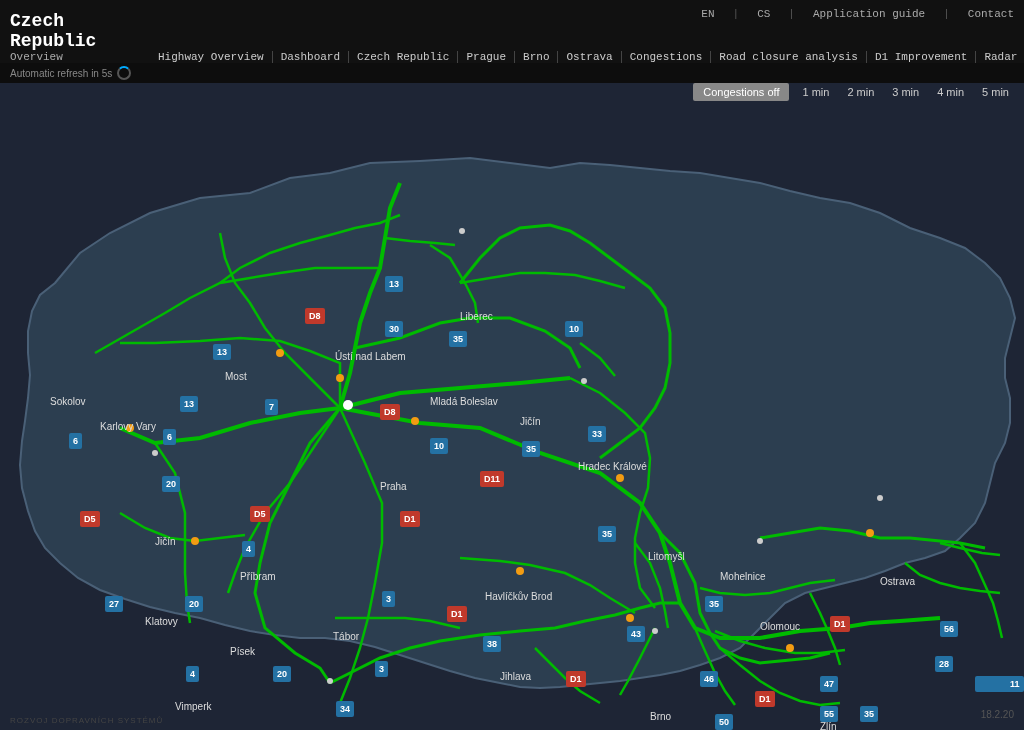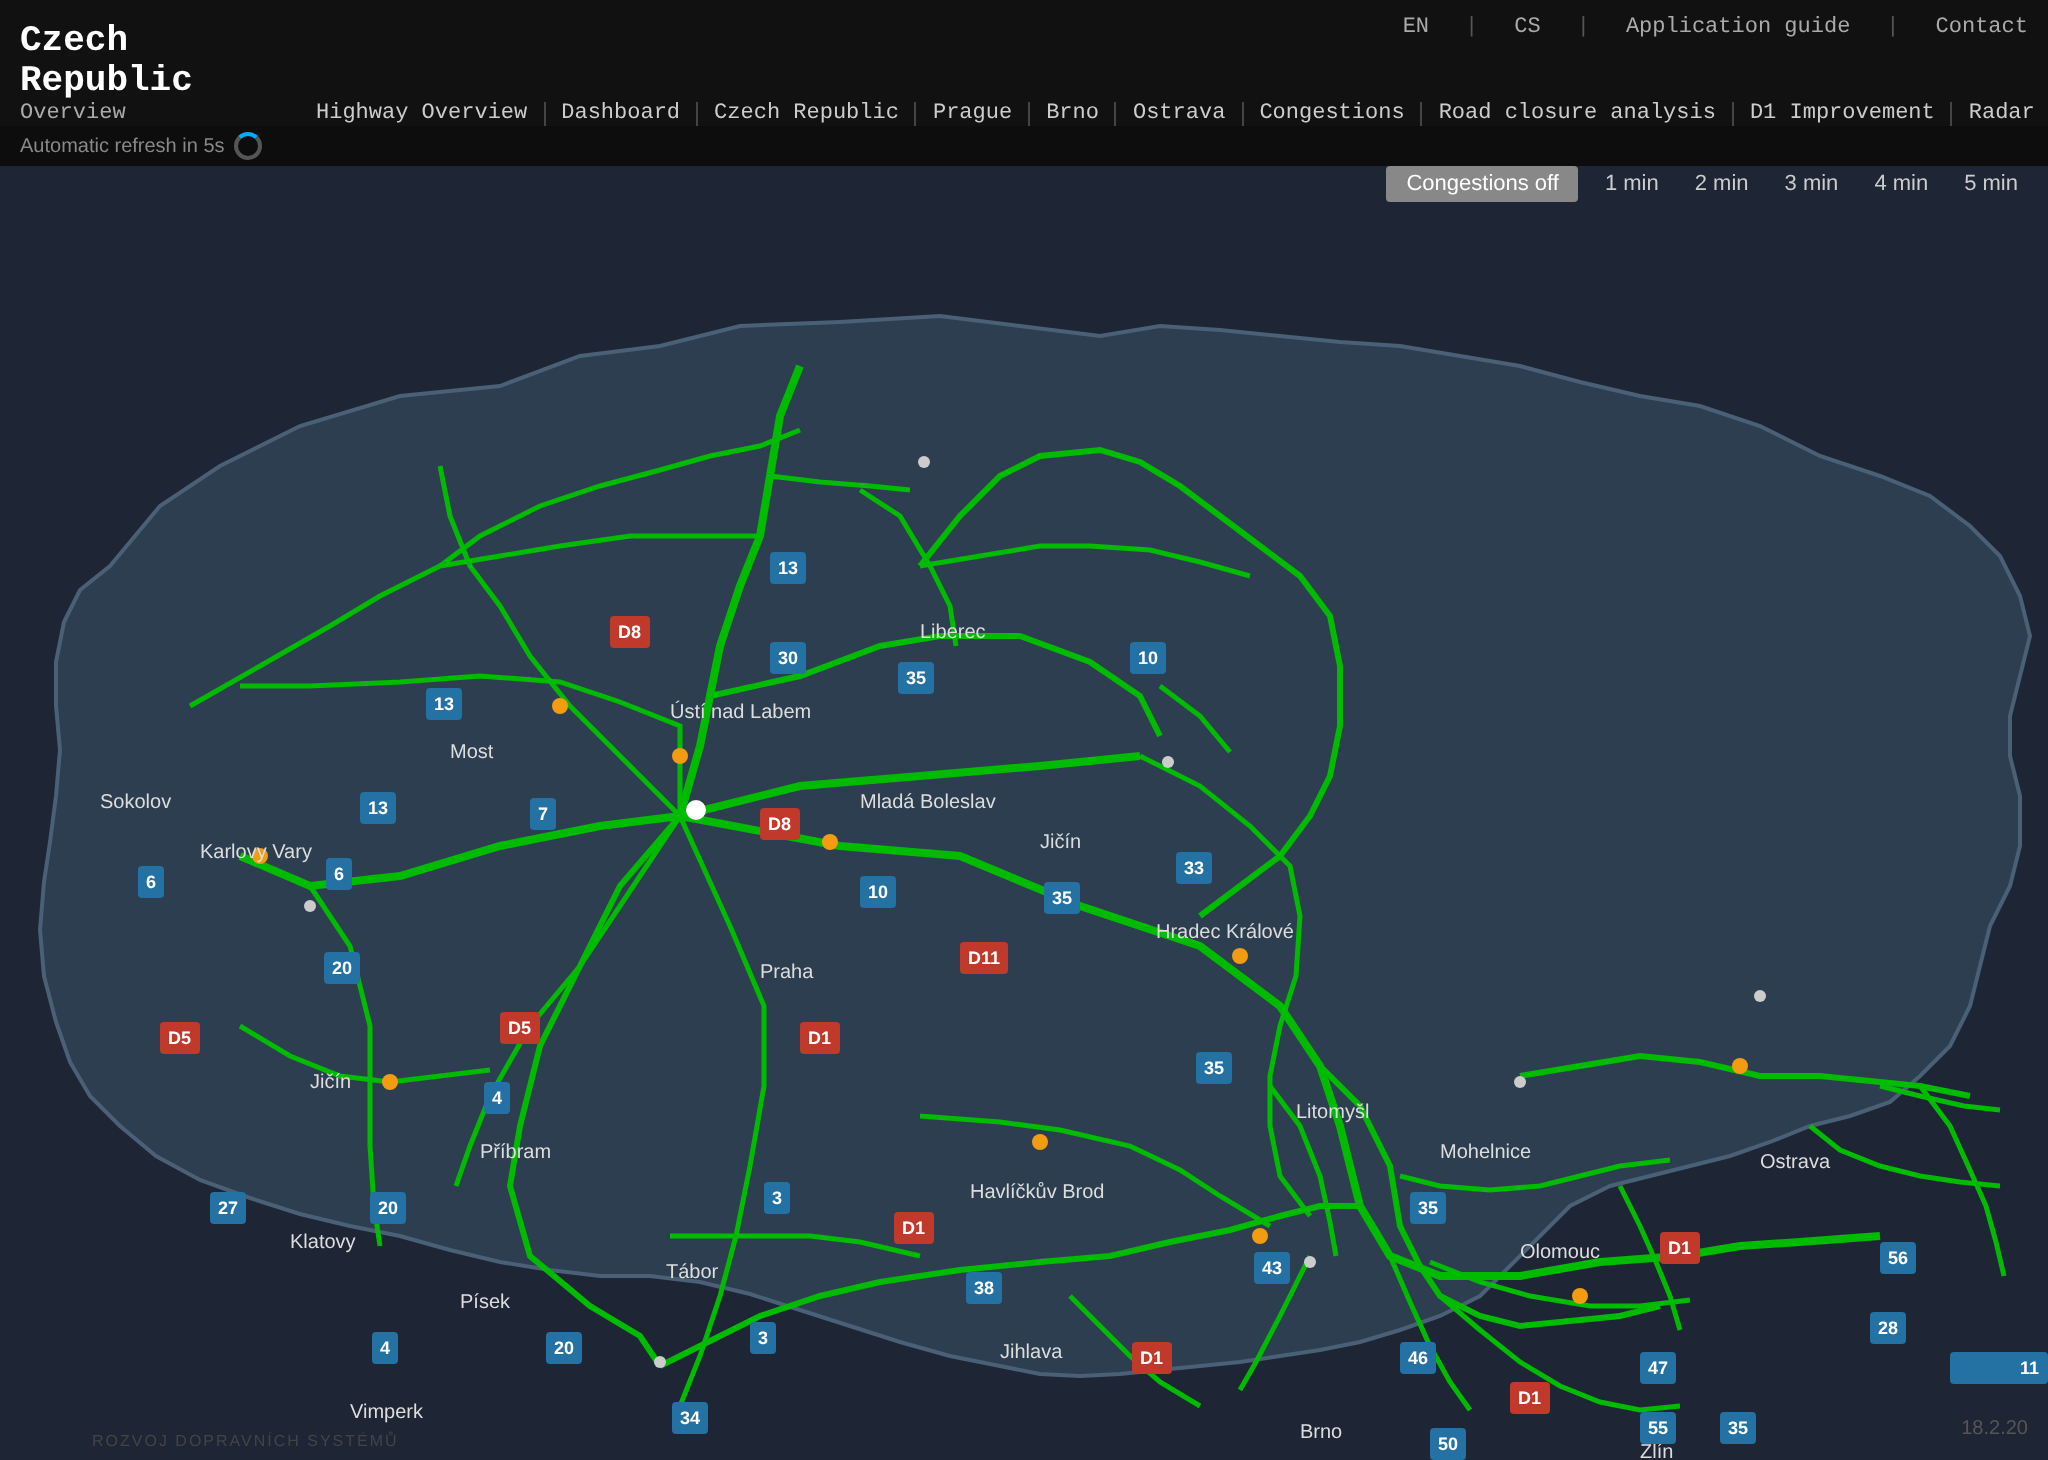--- a/index.html
+++ b/index.html
@@ -172,21 +172,20 @@
     #footer-logo {
       font-size: 22px;
       font-weight: bold;
       color: #444;
       letter-spacing: 2px;
     }
     #footer-tagline {
       font-size: 8px;
       color: #444;
       letter-spacing: 1px;
-      margin-left: 36px;
     }
     #date-stamp {
       position: absolute;
       bottom: 10px;
       right: 10px;
       font-size: 10px;
       color: #555;
       z-index: 20;
     }
   </style>

